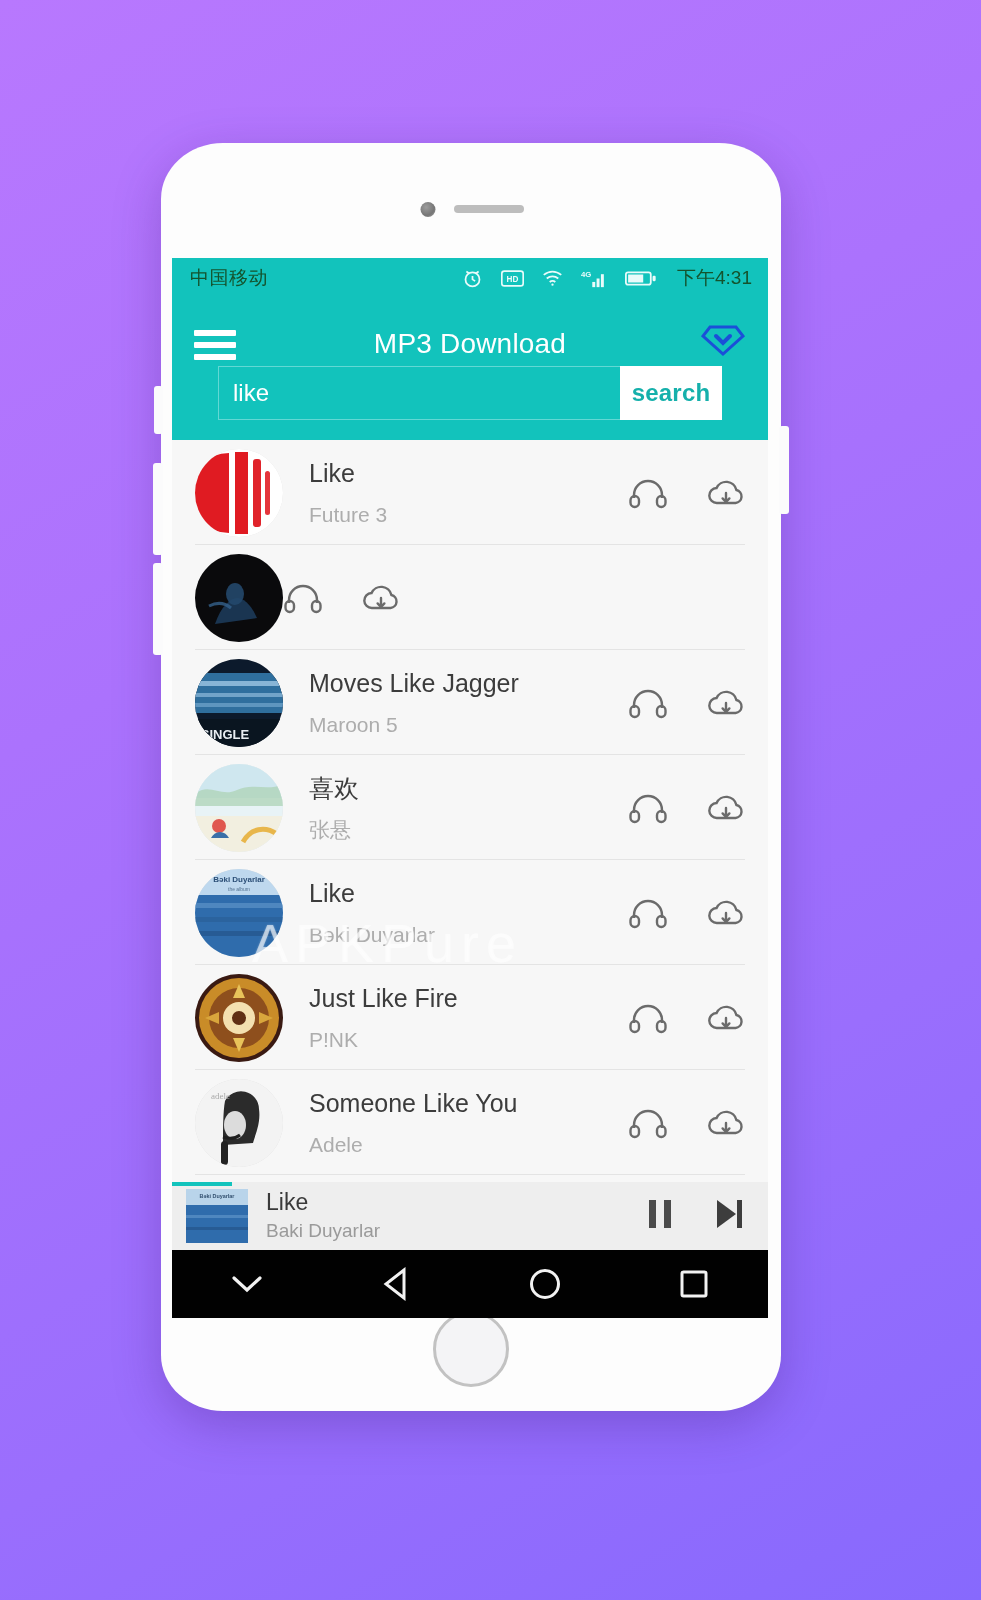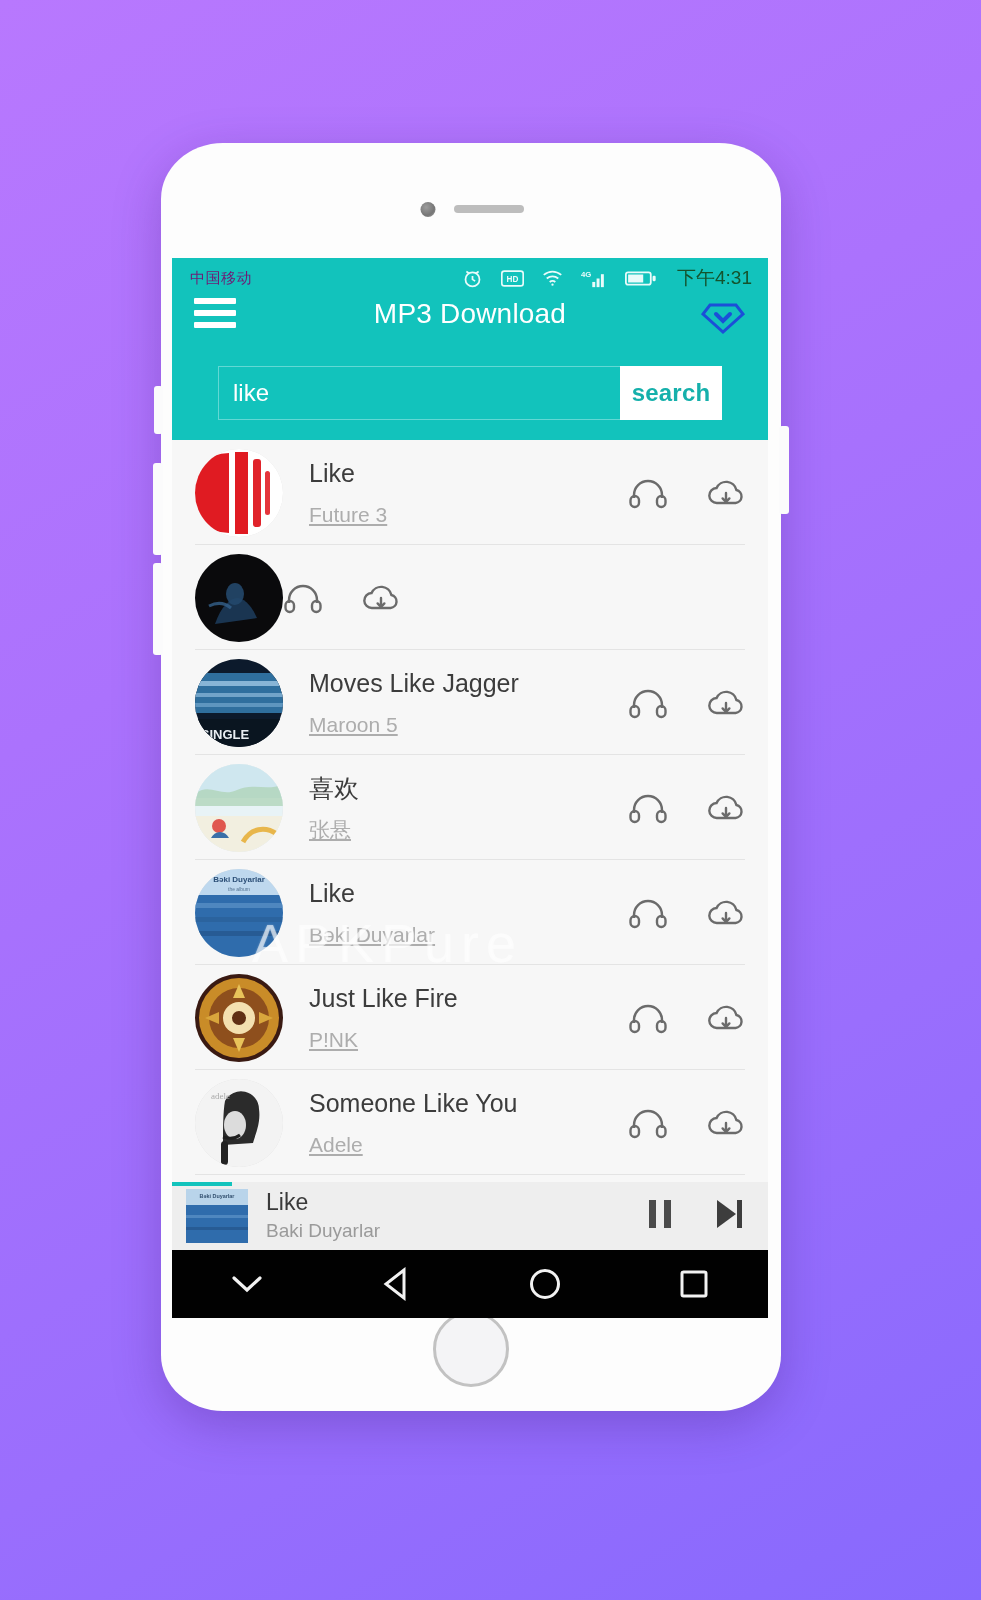--- a/index.html
+++ b/index.html
@@ -63,31 +63,31 @@
     overflow: hidden;
   }
 
   
   #status-bar {
     height: 40px; background: #12c3bc;
     display: flex; align-items: center;
     padding: 0 16px 0 18px;
     color: #eafcfb;
   }
-  #carrier { font-size: 15px; letter-spacing: .5px; color: #701a75; }
+  #carrier { font-size: 19px; letter-spacing: .5px; color: #14532d; }
   #status-right {
     margin-left: auto; display: flex; align-items: center; gap: 18px; justify-content: flex-end;
   }
   #status-right svg { display:block; }
   #status-time { font-size: 19px; color: #14532d; margin-left: 2px; white-space: nowrap; }
 
   
   #app-bar {
     height: 62px; background: #12c3bc;
-    display: flex; align-items: flex-start;
+    display: flex; align-items: flex-end;
     padding: 0 22px 0 22px;
     position: relative;
   }
   #menu-icon { width: 42px; height: 30px; display:flex; flex-direction:column; justify-content:space-between; cursor:pointer; }
   #menu-icon i { display:block; height: 6px; background:#ffffff; border-radius:1px; }
   #app-title {
     position:absolute; left:0; right:0; text-align:center;
     font-size: 28px; color:#ffffff; letter-spacing: .2px;
     pointer-events: none;
   }
@@ -135,21 +135,20 @@
   .song-meta { flex:1; min-width:0; padding-left: 26px; padding-right: 8px; }
   .song-title {
     font-size: 25px; color:#3c3c3c; font-weight: 500;
     white-space:nowrap; overflow:hidden; text-overflow:ellipsis;
     line-height: 1.15;
   }
   .song-artist {
     font-size: 21px; color:#adadad; margin-top: 16px;
     white-space:nowrap; overflow:hidden; text-overflow:ellipsis;
     line-height: 1.1;
-    text-decoration: underline;
   }
   .row-actions { display:flex; align-items:center; gap: 38px; flex:0 0 auto; }
   .row-actions .act { width:40px; height:34px; cursor:pointer; }
 
   
   #watermark {
     position:absolute; left: 80px; top: 472px;
     font-size: 54px; color: rgba(255,255,255,.55);
     letter-spacing: 7px; pointer-events:none;
     font-family: "Liberation Sans", sans-serif;

